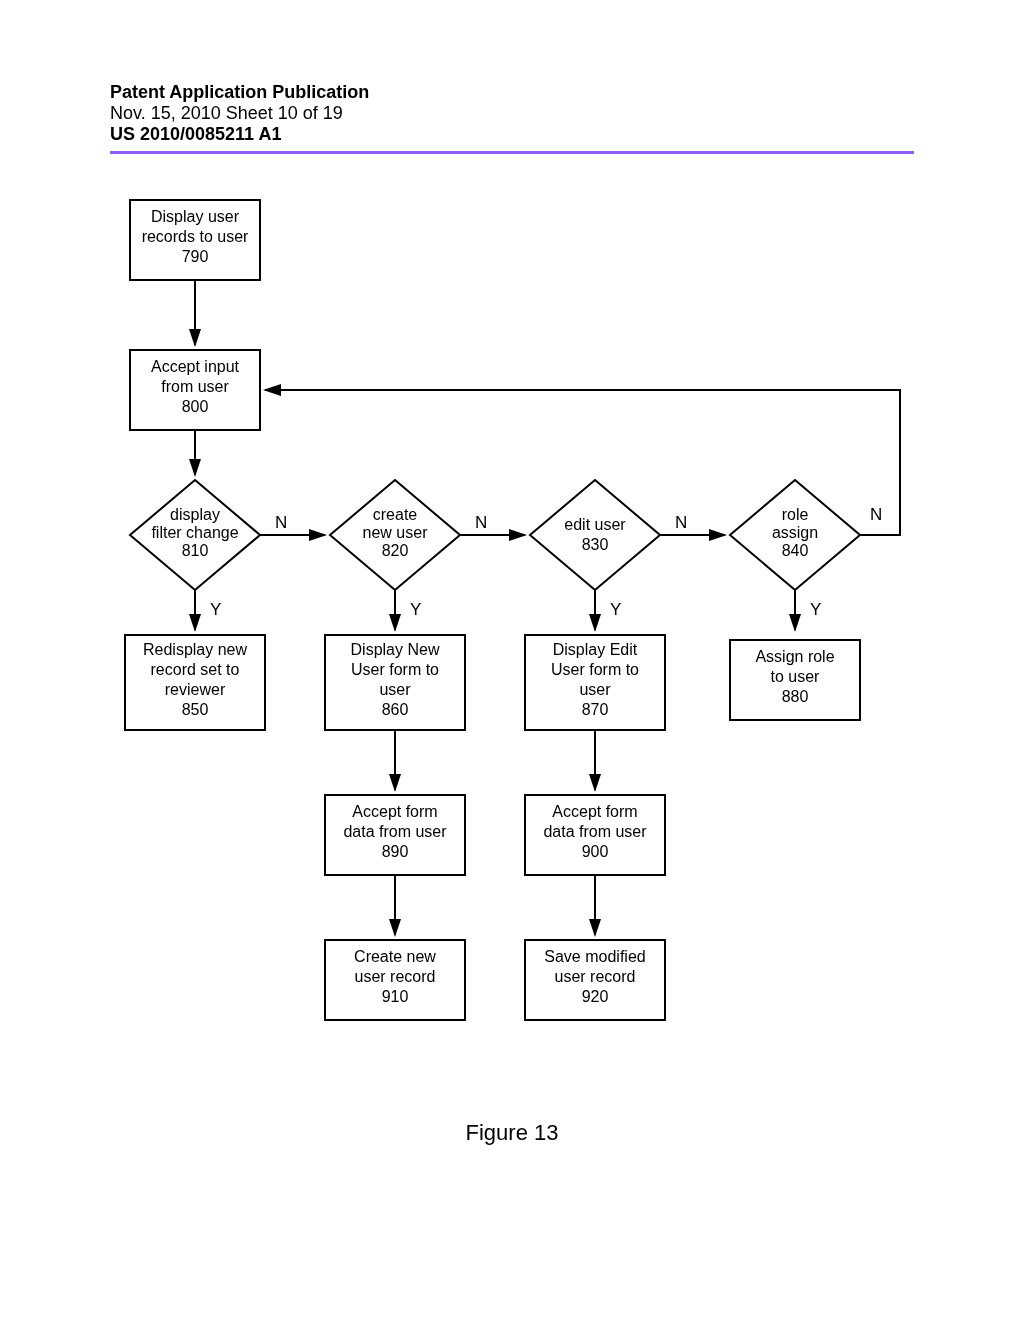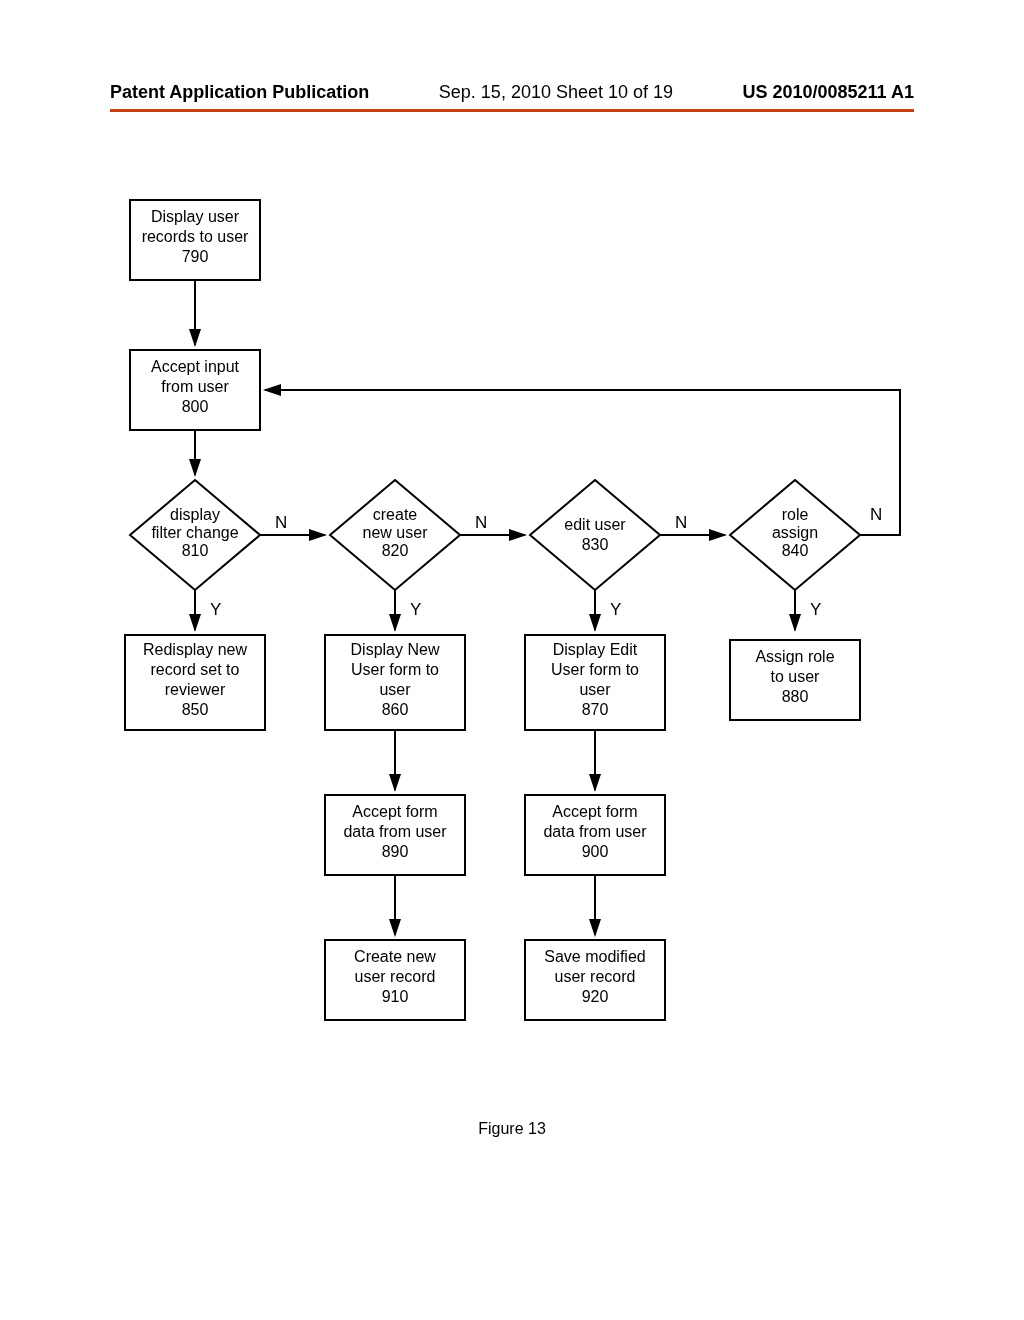--- a/index.html
+++ b/index.html
@@ -9,25 +9,26 @@
     font-family: Arial, Helvetica, sans-serif;
     width: 1024px;
     height: 1320px;
     position: relative;
   }
   .header {
     position: absolute;
     top: 82px;
     left: 110px;
     right: 110px;
-    border-bottom: 3px solid #c2410c;
+    border-bottom: 3px solid #8b5cf6;
     padding-bottom: 6px;
     display: flex;
     justify-content: space-between;
     font-size: 18px;
+    flex-direction: column;
   }
   .header .left { font-weight: bold; }
   .header .mid { font-weight: normal; }
   .header .right { font-weight: bold; }
   svg {
     position: absolute;
     top: 140px;
     left: 0;
     width: 1024px;
     height: 1000px;
@@ -56,29 +57,29 @@
     stroke-width: 2;
     fill: none;
     marker-end: url(#ah);
   }
   .figcap {
     position: absolute;
     top: 1120px;
     left: 0;
     width: 1024px;
     text-align: center;
-    font-size: 16px;
+    font-size: 22px;
   }
 </style>
 </head>
 <body>
 
 <div class="header">
   <span class="left">Patent Application Publication</span>
-  <span class="mid">Sep. 15, 2010  Sheet 10 of 19</span>
+  <span class="mid">Nov. 15, 2010  Sheet 10 of 19</span>
   <span class="right">US 2010/0085211 A1</span>
 </div>
 
 <svg viewBox="0 0 1024 1000">
   <defs>
     <marker id="ah" markerWidth="10" markerHeight="10" refX="8" refY="3" orient="auto">
       <path d="M0,0 L9,3 L0,6 Z" fill="#000"></path>
     </marker>
   </defs>
 

